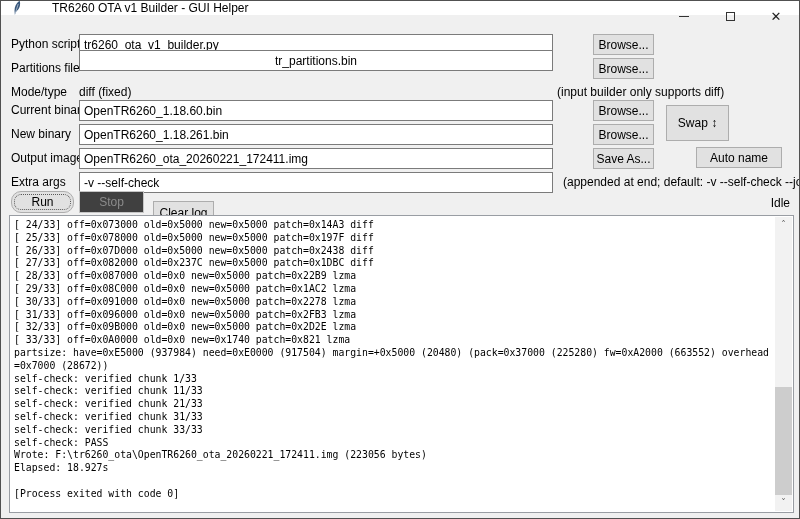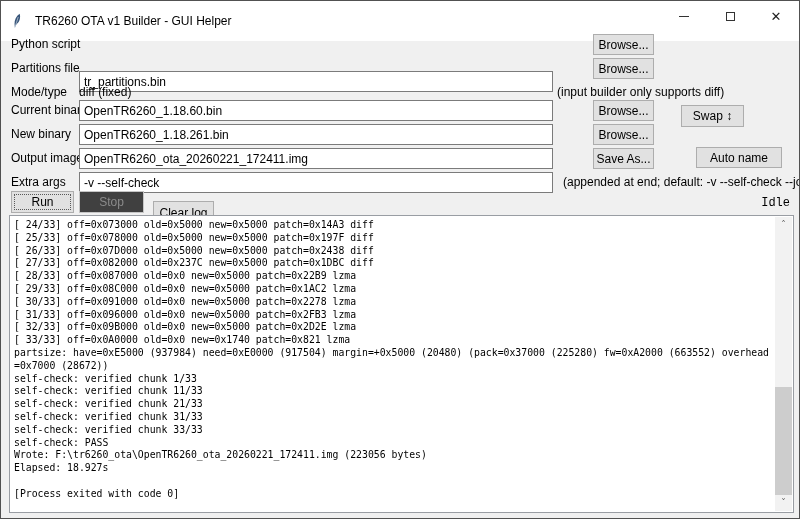--- a/index.html
+++ b/index.html
@@ -5,22 +5,22 @@
   * { margin:0; padding:0; box-sizing:border-box; }
   html,body { width:800px; height:519px; background:#ffffff; }
   .win {
     position:relative; width:800px; height:519px;
     background:#f0f0f0; border:1px solid #515151;
     font-family:"Liberation Sans", sans-serif; font-size:12px; color:#000;
     overflow:hidden;
   }
   
   .titlebar {
-    position:absolute; left:0; top:0; right:0; height:40px;
-    background:#ffffff; display:flex; align-items:center;
+    position:absolute; left:0; top:0; right:0; height:14px;
+    background:#ffffff; display:flex; align-items:center;gap:17px;
   }
   .app-icon { width:16px; height:16px; margin-left:9px; flex:0 0 auto; }
   .title-text { margin-left:9px; font-size:12px; color:#000; white-space:nowrap; }
   .winbtns { position:absolute; right:0; top:0; height:30px; display:flex; }
   .winbtn {
     width:46px; height:30px; display:flex; align-items:center; justify-content:center;
     color:#222; font-size:11px; cursor:default;
   }
   .winbtn .min-glyph { display:block; width:10px; height:1px; background:#333; }
   .winbtn .max-glyph { display:block; width:9px; height:9px; border:1px solid #333; }
@@ -31,24 +31,24 @@
     position:absolute; left:78px; width:474px; height:21px;
     background:#fff; border:1px solid #7b7b7b; padding:0 4px;
     font-family:"Liberation Sans", sans-serif; font-size:12px; color:#000;
   }
   .btn {
     position:absolute; height:21px; background:#e1e1e1; border:1px solid #adadad;
     font-family:"Liberation Sans", sans-serif; font-size:12px; color:#000;
     text-align:center; padding:0;
   }
   .btn:disabled { color:#8b8b8b; border-color:#c6c6c6; background:#404040; }
-  .btn.focused { outline:1px dotted #595959; outline-offset:-4px; }
+  .btn.focused { outline:1px dotted #595959; outline-offset:-4px;border-radius:10px; }
   .note { position:absolute; white-space:nowrap; color:#000; }
   .static-val { position:absolute; left:78px; white-space:nowrap; }
-  .status-lbl { position:absolute; right:9px; top:195px;font-family:Liberation Mono, monospace; }
+  .status-lbl { position:absolute; right:9px; top:195px; }
   
   .logbox {
     position:absolute; left:8px; top:214px; width:785px; height:298px;
     background:#ffffff; border:1px solid #999da3;
   }
   .logtext {
     position:absolute; left:4px; top:3px; right:19px; bottom:2px; overflow:hidden;
     font-family:"DejaVu Sans Mono","Liberation Mono",monospace;
     font-size:9.8px; line-height:12.8px; white-space:pre; color:#000;
   }
@@ -81,34 +81,35 @@
       <div class="winbtn">
           <span class="max-glyph"></span>
         </div>
       <div class="winbtn close">
           <span>✕</span>
         </div>
     </div>
   </div>
 
   <span class="flabel" style="top:36px">Python script</span>
+  <input class="entry" style="top: 33px;" value="tr6260_ota_v1_builder.py">
   <button class="btn" style="left:592px; top:33px; width:61px">Browse...</button>
 
   <span class="flabel" style="top:60px">Partitions file</span>
-  <input class="entry" style="top: 70px;" value="tr_partitions.bin">
+  <input class="entry" style="top: 49px; text-align: center;" value="tr_partitions.bin">
   <button class="btn" style="left:592px; top:57px; width:61px">Browse...</button>
 
   <span class="flabel" style="top:84px">Mode/type</span>
   <span class="static-val" style="top:84px">diff (fixed)</span>
   <span class="note" style="left:556px; top:84px">(input builder only supports diff)</span>
 
   <span class="flabel" style="top:102px">Current binary</span>
   <input class="entry" style="top: 99px;" value="OpenTR6260_1.18.60.bin">
   <button class="btn" style="left:592px; top:99px; width:61px">Browse...</button>
-  <button class="btn" style="left:680px; top:104px; width:63px; height:22px">Swap ↕</button>
+  <button class="btn" style="left:665px; top:104px; width:63px; height:36px">Swap ↕</button>
 
   <span class="flabel" style="top:126px">New binary</span>
   <input class="entry" style="top: 123px;" value="OpenTR6260_1.18.261.bin">
   <button class="btn" style="left:592px; top:123px; width:61px">Browse...</button>
 
   <span class="flabel" style="top:150px">Output image</span>
   <input class="entry" style="top: 147px;" value="OpenTR6260_ota_20260221_172411.img">
   <button class="btn" style="left:592px; top:147px; width:61px">Save As...</button>
   <button class="btn" style="left:695px; top:146px; width:86px">Auto name</button>
 

